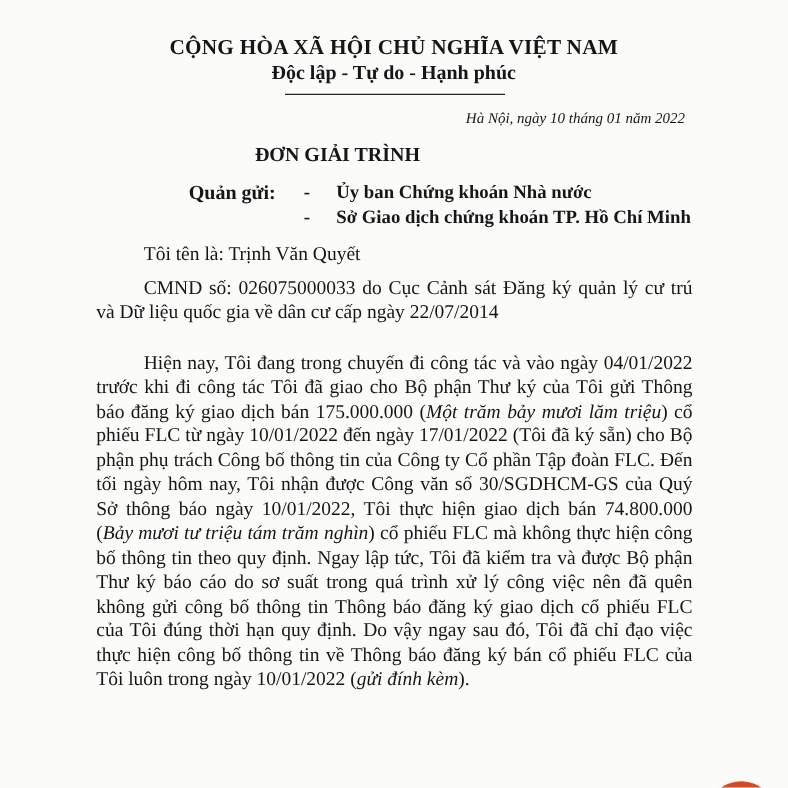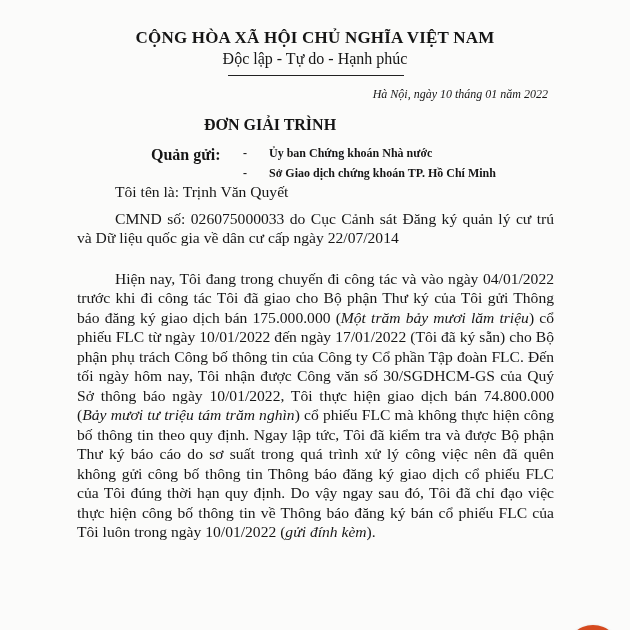--- a/index.html
+++ b/index.html
@@ -4,26 +4,26 @@
 <style>
   html, body { margin:0; padding:0; }
   body {
     width:630px; height:630px; overflow:hidden; position:relative;
     background:#fbfbfa;
     font-family:"Liberation Serif", "DejaVu Serif", serif;
     color:#161616;
   }
   .page { position:absolute; left:0; top:0; width:630px; height:630px;margin-top:30px; }
   .hdr1 { position:absolute; top:-2px; left:0; width:630px; text-align:center; font-weight:bold; font-size:17px; letter-spacing:0.2px; }
-  .hdr2 { position:absolute; top:20px; left:0; width:630px; text-align:center; font-weight:normal; font-size:16px; }
+  .hdr2 { position:absolute; top:20px; left:0; width:630px; text-align:center; font-weight:bold; font-size:16px; }
   .hdr-line { position:absolute; top:45px; left:228px; width:176px; height:1px; background:#222; }
   .date { position:absolute; top:57px; right:82px; font-style:italic; font-size:12px; }
   .title { position:absolute; top:86px; left:0; width:540px; text-align:center; font-weight:bold; font-size:16px; }
   .to-label { position:absolute; top:116px; left:151px; font-weight:bold; font-size:16px; }
-  .to-item { position:absolute; left:243px; font-weight:bold; font-size:12px; }
+  .to-item { position:absolute; left:243px; font-weight:bold; font-size:15px; }
   .to-item .dash { display:inline-block; width:16px; }
   .to-item .txt { margin-left:10px; }
   .body-text { position:absolute; left:77px; width:477px; font-size:15.6px; line-height:19.5px; text-align:justify; }
   .p { margin:0; text-indent:38px; }
   .gap { height:7px; }
   i { font-style:italic; }
   .share-btn {
     position:absolute; left:566px; top:595px; width:54px; height:54px; border-radius:50%;
     background:#d64a1f; display:flex; align-items:flex-start; justify-content:center;
     box-shadow:0 1px 3px rgba(0,0,0,0.25); cursor:pointer;
@@ -41,21 +41,21 @@
   <div class="title">ĐƠN GIẢI TRÌNH</div>
 
   <div class="to-label">Quản gửi:</div>
   <div class="to-item" style="top:116px;">
     <span class="dash">-</span><span class="txt">Ủy ban Chứng khoán Nhà nước</span>
   </div>
   <div class="to-item" style="top:136px;">
     <span class="dash">-</span><span class="txt">Sở Giao dịch chứng khoán TP. Hồ Chí Minh</span>
   </div>
 
-  <div class="body-text" style="top:152px;">
+  <div class="body-text" style="top:164px;">
     <p class="p">Tôi tên là: Trịnh Văn Quyết</p>
     <div class="gap"></div>
     <p class="p">CMND số: 026075000033 do Cục Cảnh sát Đăng ký quản lý cư trú và Dữ liệu quốc gia về dân cư cấp ngày 22/07/2014</p>
     <div class="gap"></div>
     <div class="gap"></div>
     <div class="gap"></div>
     <p class="p"><span>Hiện nay, Tôi đang trong chuyến đi công tác và vào ngày 04/01/2022 trước khi đi công tác Tôi đã giao cho Bộ phận Thư ký của Tôi gửi Thông báo đăng ký giao dịch bán 175.000.000 (</span><i>Một trăm bảy mươi lăm triệu</i><span>) cổ phiếu FLC từ ngày 10/01/2022 đến ngày 17/01/2022 (Tôi đã ký sẵn) cho Bộ phận phụ trách Công bố thông tin của Công ty Cổ phần Tập đoàn FLC. Đến tối ngày hôm nay, Tôi nhận được Công văn số 30/SGDHCM-GS của Quý Sở thông báo ngày 10/01/2022, Tôi thực hiện giao dịch bán 74.800.000 (</span><i>Bảy mươi tư triệu tám trăm nghìn</i><span>) cổ phiếu FLC mà không thực hiện công bố thông tin theo quy định. Ngay lập tức, Tôi đã kiểm tra và được Bộ phận Thư ký báo cáo do sơ suất trong quá trình xử lý công việc nên đã quên không gửi công bố thông tin Thông báo đăng ký giao dịch cổ phiếu FLC của Tôi đúng thời hạn quy định. Do vậy ngay sau đó, Tôi đã chỉ đạo việc thực hiện công bố thông tin về Thông báo đăng ký bán cổ phiếu FLC của Tôi luôn trong ngày 10/01/2022 (</span><i>gửi đính kèm</i><span>).</span></p>
     <div class="gap"></div>
 
   </div>

